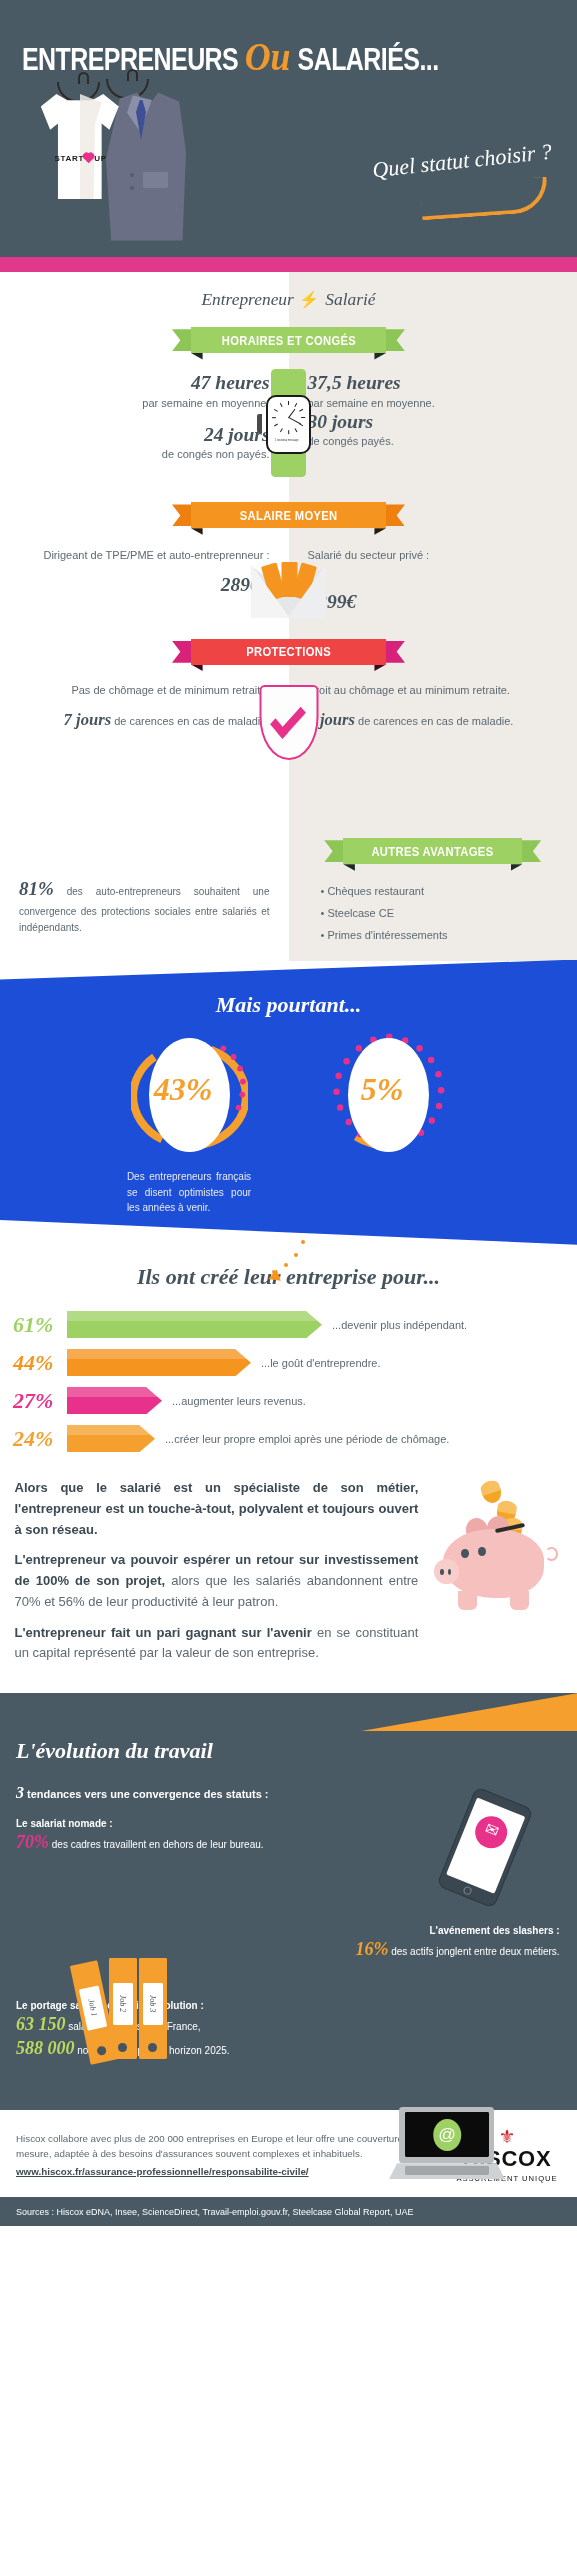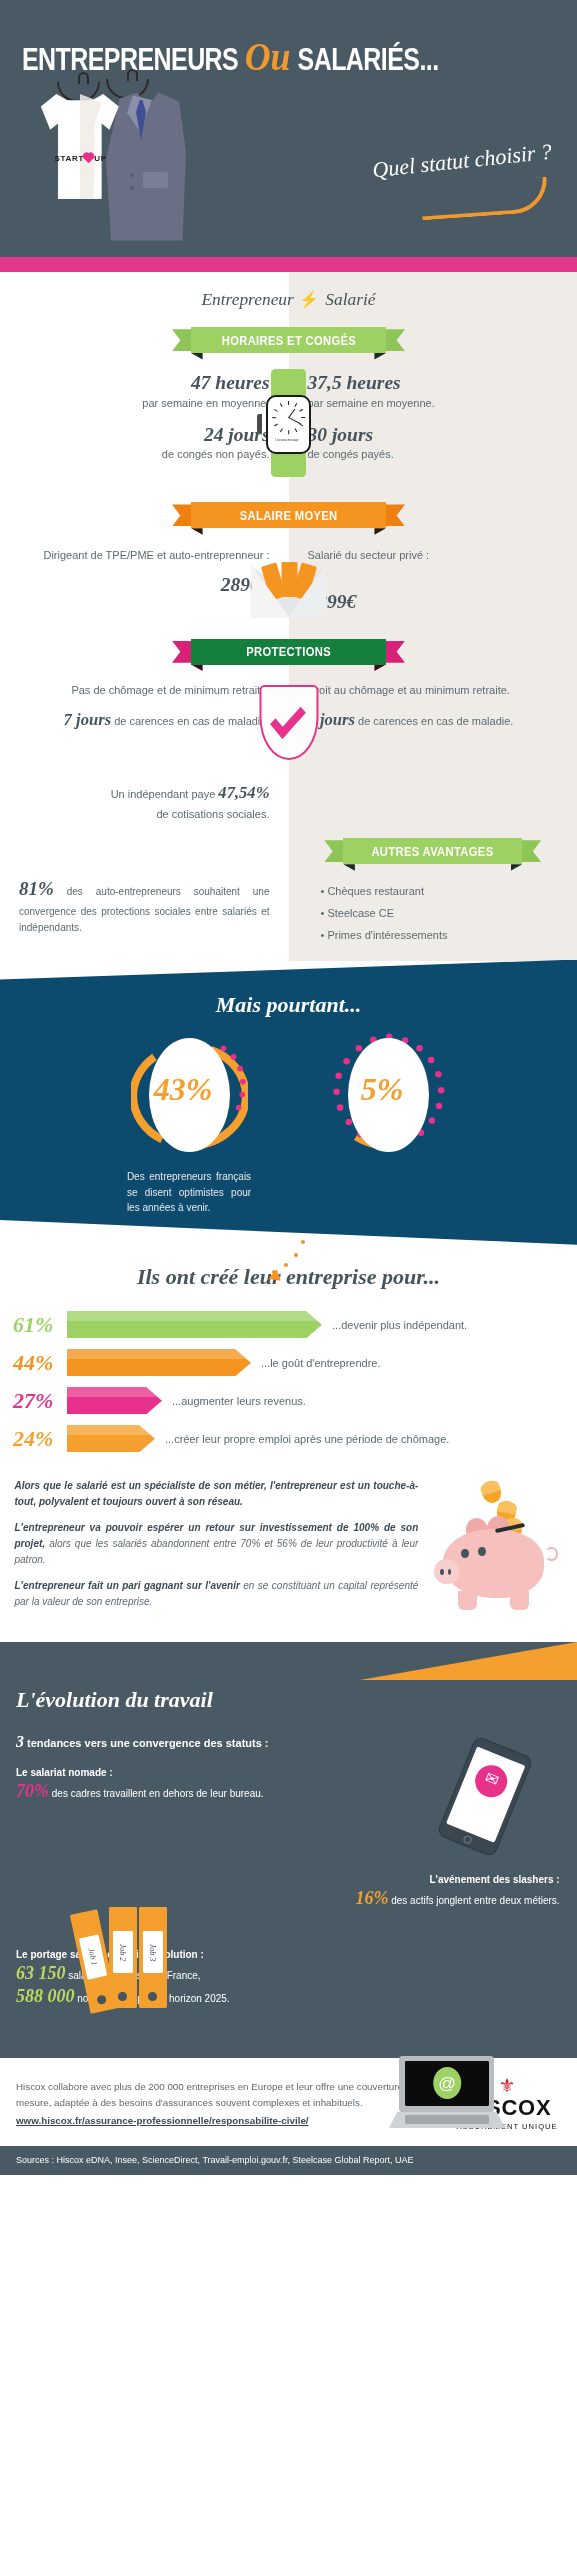--- a/index.html
+++ b/index.html
@@ -88,21 +88,21 @@
   .ribbon .tail.r { right:0; clip-path: polygon(0 0, 100% 0, 62% 50%, 100% 100%, 0 100%); }
   .ribbon .fold { position:absolute; top:26px; width:11.6px; height:6.5px; }
   .ribbon .fold.l { left:19px; clip-path: polygon(0 0, 100% 0, 100% 100%); }
   .ribbon .fold.r { right:19px; clip-path: polygon(0 0, 100% 0, 0 100%); }
 
   .r-green .band, .r-green .tail { background:#8dc656; }
   .r-green .band { background:#9ed163; }
   .r-green .fold { background:#1d2b22; }
   .r-orange .band { background:#f5941f; } .r-orange .tail { background:#ee8010; }
   .r-orange .fold { background:#2b1a05; }
-  .r-pink .band { background:#15803d; } .r-pink .tail { background:#d82279; }
+  .r-pink .band { background:#ef4444; } .r-pink .tail { background:#d82279; }
   .r-pink .fold { background:#3a0a20; }
 
   .cols { display:flex; position:relative; }
   .col { width:50%; padding:0 19px; }
   .col.left { text-align:right; }
   .col.right { text-align:left; }
   .big-script {
     font-family:"Liberation Serif", serif; font-style:italic; font-weight:bold;
     font-size:19.5px; color:#46545e; line-height:1.15;
   }
@@ -146,21 +146,21 @@
   .para-just .pc { font-family:"Liberation Serif", serif; font-style:italic; font-weight:bold; font-size:19px; color:#46545e; }
   .bullets { font-size:11px; color:#5d6a73; line-height:2.0; }
 
   .dotted-arrow { position:absolute; left:269px; top:904px; width:65px; height:108px; }
   .dotted-arrow .d { position:absolute; width:4.3px; height:4.3px; border-radius:50%; background:#f5941f; }
   .arrow-head { position:absolute; left:268px; top:999px; width:0; height:0;
       border-left:11.6px solid #f5941f; border-top:6.5px solid transparent; border-bottom:6.5px solid transparent;
       transform: rotate(160deg); }
 
   
-  .dark1 { position:relative; background:#0c4a6e; padding:0 8px 29px; margin-top:-1.4px;
+  .dark1 { position:relative; background:#1d4ed8; padding:0 8px 29px; margin-top:-1.4px;
            clip-path: polygon(0 20px, 100% 0, 100% 100%, 0 calc(100% - 24.6px)); }
   .script-h { font-family:"Liberation Serif", serif; font-style:italic; font-weight:bold;
               font-size:22px; color:#ffffff; text-align:center; }
   .donuts { display:flex; justify-content:center; gap:69px; margin-top:13px; }
   .donut-wrap { width:130px; text-align:center; position:relative; }
   .donut { width:117px; height:130px; position:relative; margin:0 auto; }
   .donut .disc { position:absolute; left:18px; top:7.2px; width:81px; height:114px;
       background:#fff; border-radius:50%; }
   .donut .val { position:absolute; left:0; right:12px; top:40px; text-align:center;
       font-family:"Liberation Serif", serif; font-style:italic; font-weight:bold;
@@ -176,21 +176,21 @@
   .bar-pct { width:54px; font-family:"Liberation Serif", serif; font-style:italic; font-weight:bold;
              font-size:22px; }
   .bar-shape { height:27.5px; position:relative;
       clip-path: polygon(0 0, calc(100% - 16px) 0, 100% 50%, calc(100% - 16px) 100%, 0 100%); }
   .bar-shape .hl { position:absolute; left:0; right:0; top:0; height:10px; background:rgba(255,255,255,.22); }
   .bar-lbl { font-size:11px; color:#5d6a73; padding-left:10px; }
 
   
   .pig-sec { background:#fff; display:flex; padding:13px 14.5px 19px; gap:7.2px; }
   .pig-text { flex:1; }
-  .pig-text p { font-size:10px; color:#5d6a73; line-height:1.6; text-align:justify; margin-bottom:10px;font-style:italic; }
+  .pig-text p { font-size:13px; color:#5d6a73; line-height:1.6; text-align:justify; margin-bottom:10px; }
   .pig-text b { color:#3c4a54; }
   .pig-art { width:137px; position:relative; height:145px; }
   .pig-body { position:absolute; left:17.4px; top:51px; width:101px; height:69px; background:#f6c0bf; border-radius:48% 46% 44% 50%; }
   .pig-ear { position:absolute; width:22px; height:24.6px; background:#edaaa9; border-radius:50% 50% 40% 40%; }
   .pig-snout { position:absolute; left:8.7px; top:81px; width:24.6px; height:24.6px; background:#f8cecd; border-radius:50%; }
   .pig-nose { position:absolute; width:3.6px; height:5.8px; background:#46545e; border-radius:50%; }
   .pig-eye { position:absolute; width:8px; height:9.4px; background:#46545e; border-radius:50%; }
   .pig-leg { position:absolute; width:19px; height:19px; background:#f6c0bf; border-radius:0 0 5.8px 5.8px; }
   .pig-tail { position:absolute; right:4.3px; top:69px; width:13px; height:14.5px; border:2.2px solid #f3b6b5; border-radius:50%; border-left-color:transparent; }
   .pig-slot { position:absolute; left:69px; top:48px; width:30px; height:4.3px; background:#2b2b2b; border-radius:2.2px; transform:rotate(-12deg); }
@@ -301,21 +301,21 @@
       <div class="cols" style="margin-top:19px; min-height:123px;">
         <div class="col left">
           <div class="big-script">47 heures</div>
           <div class="sub-line">par semaine en moyenne.</div>
           <div class="big-script" style="margin-top:13px">24 jours</div>
           <div class="sub-line">de congés non payés.</div>
         </div>
         <div class="col right">
           <div class="big-script">37,5 heures</div>
           <div class="sub-line">par semaine en moyenne.</div>
-          <div class="big-script" style="margin-top:13px">30 jours</div>
+          <div class="big-script" style="">30 jours</div>
           <div class="sub-line">de congés payés.</div>
         </div>
 
         <div class="mid-icon" style="top:-2.9px">
           <div class="watch">
             <div class="strap top"></div>
             <div class="strap bot"></div>
             <div class="crown"></div>
             <div class="body"></div>
             <div class="face">
@@ -399,26 +399,20 @@
         </div>
         <div class="mid-icon" style="top:2.9px">
           <div class="shield">
             <div class="sh"></div>
             <div class="chk"></div>
           </div>
         </div>
       </div>
 
       <div class="cols" style="margin-top:13px; min-height:51px;">
-        <div class="col left">
-          <div class="pct-line">
-            <span>Un indépendant paye </span><b>47,54%</b><br>
-            <span> de cotisations sociales.</span>
-          </div>
-        </div>
       </div>
 
       <div style="display:flex; position:relative;">
         <div style="width:50%; padding:0 19px;">
           <div class="para-just" style="margin-top:43px; padding-bottom:17.4px;">
             <span class="pc">81%</span><span> des auto-entrepreneurs souhaitent une convergence des protections sociales entre salariés et indépendants.</span>
           </div>
         </div>
         <div style="width:50%; padding:0 13px;">
           <div class="ribbon r-green" style="width:217px; margin:7.2px auto 0;">

